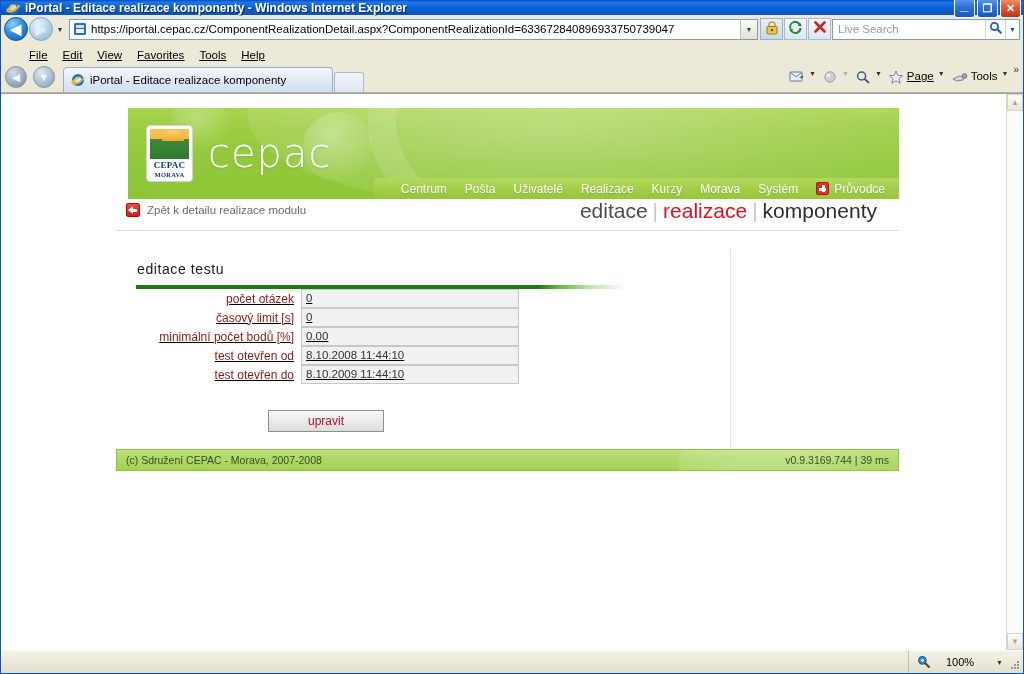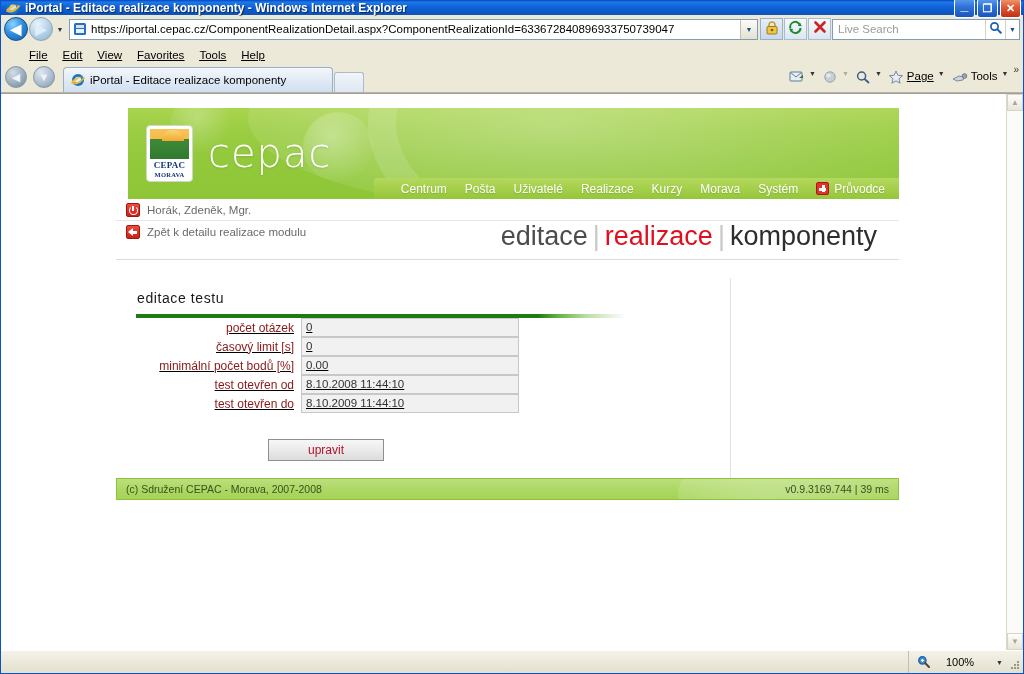--- a/index.html
+++ b/index.html
@@ -466,21 +466,21 @@
     cursor: pointer;
   }
   #titleline-wrap {
     position: relative;
     border-bottom: 1px solid #dcdcdc;
     padding: 0 22px 7px 0;
     text-align: right;
     margin-top: -21px;
   }
   #pagetitle {
-    font-size: 27px;
+    font-size: 21px;
     white-space: nowrap;
     display: inline-block;
     text-align: center;
   }
   #pagetitle .t1 { color: #4c4c4c; }
   #pagetitle .sep { color: #c8c8c8; margin: 0 5px; }
   #pagetitle .t2 { color: #e10f1e; }
   #pagetitle .t3 { color: #2d2d2d; }
 
   #formzone { padding: 30px 0 0 20px; position: relative; }
@@ -767,24 +767,20 @@
             <div class="nav-item">Systém</div>
             <div class="nav-item wicon">
               <span class="plusicon"></span>
               <span>Průvodce</span>
             </div>
           </div>
         </div>
 
         <div id="site-body">
 
-          <div class="userrow">
-            <span class="redicon power"></span>
-            <span class="userlabel">Horák, Zdeněk, Mgr.</span>
-          </div>
 
           <div class="userrow">
             <span class="redicon backarrow"></span>
             <span class="userlabel">Zpět k detailu realizace modulu</span>
           </div>
 
           <div id="titleline-wrap">
             <div id="pagetitle">
               <span class="t1">editace</span><span class="sep">|</span><span class="t2">realizace</span><span class="sep">|</span><span class="t3">komponenty</span>
             </div>

